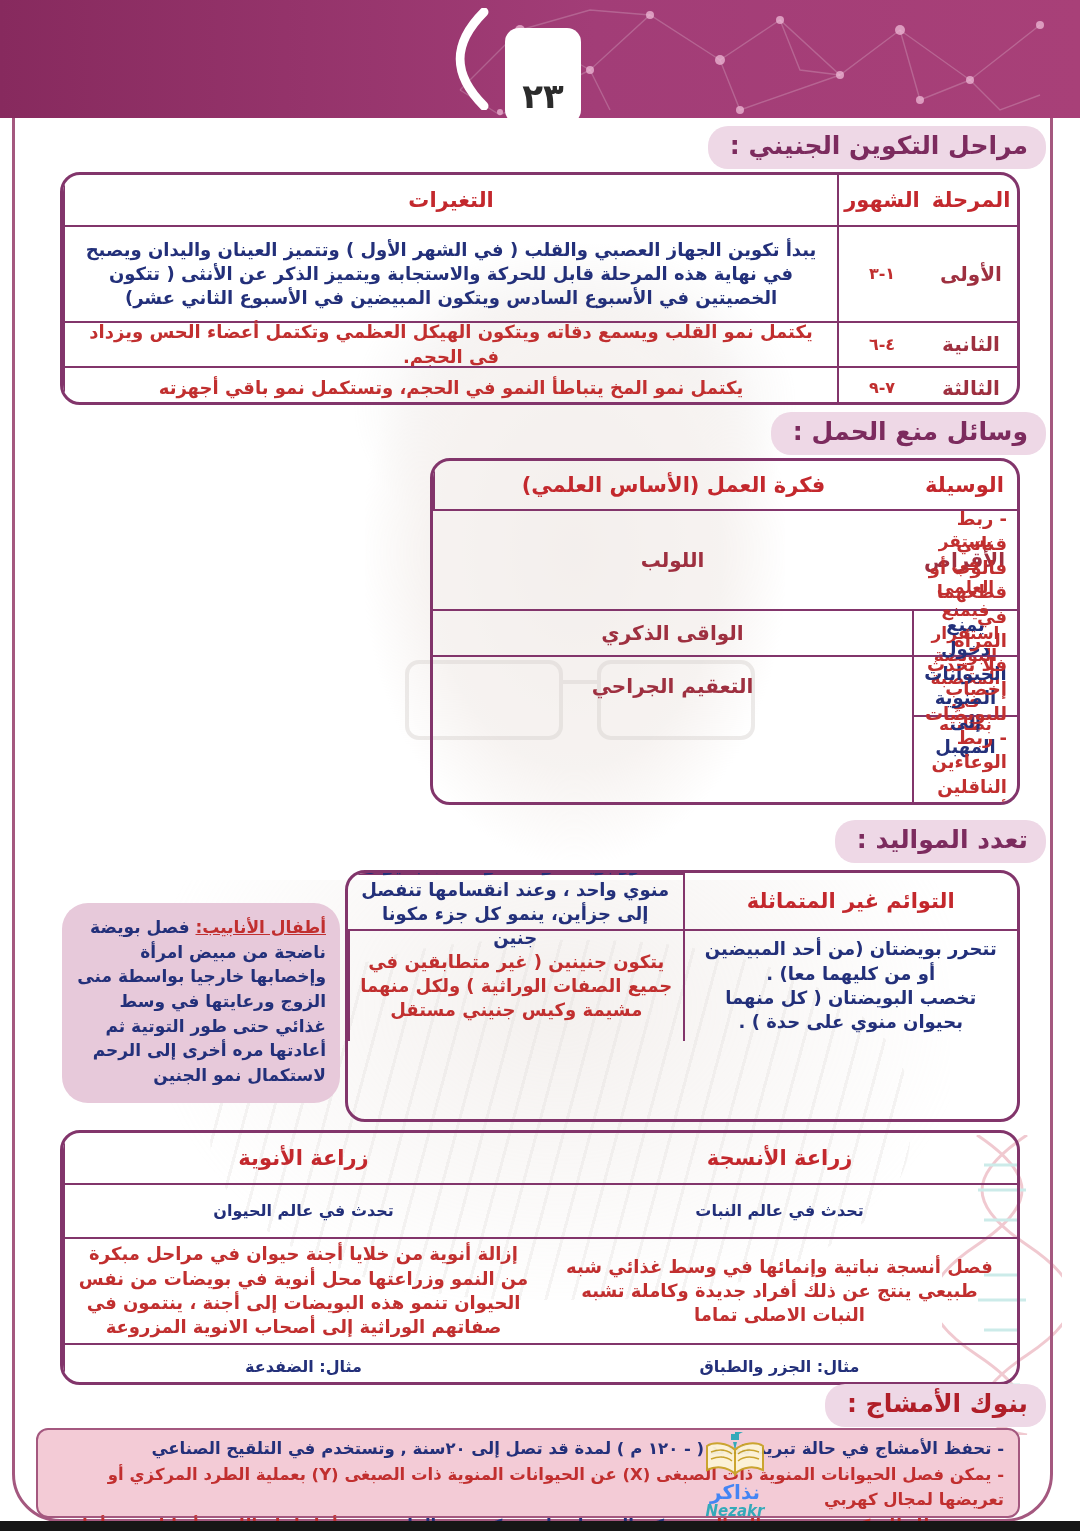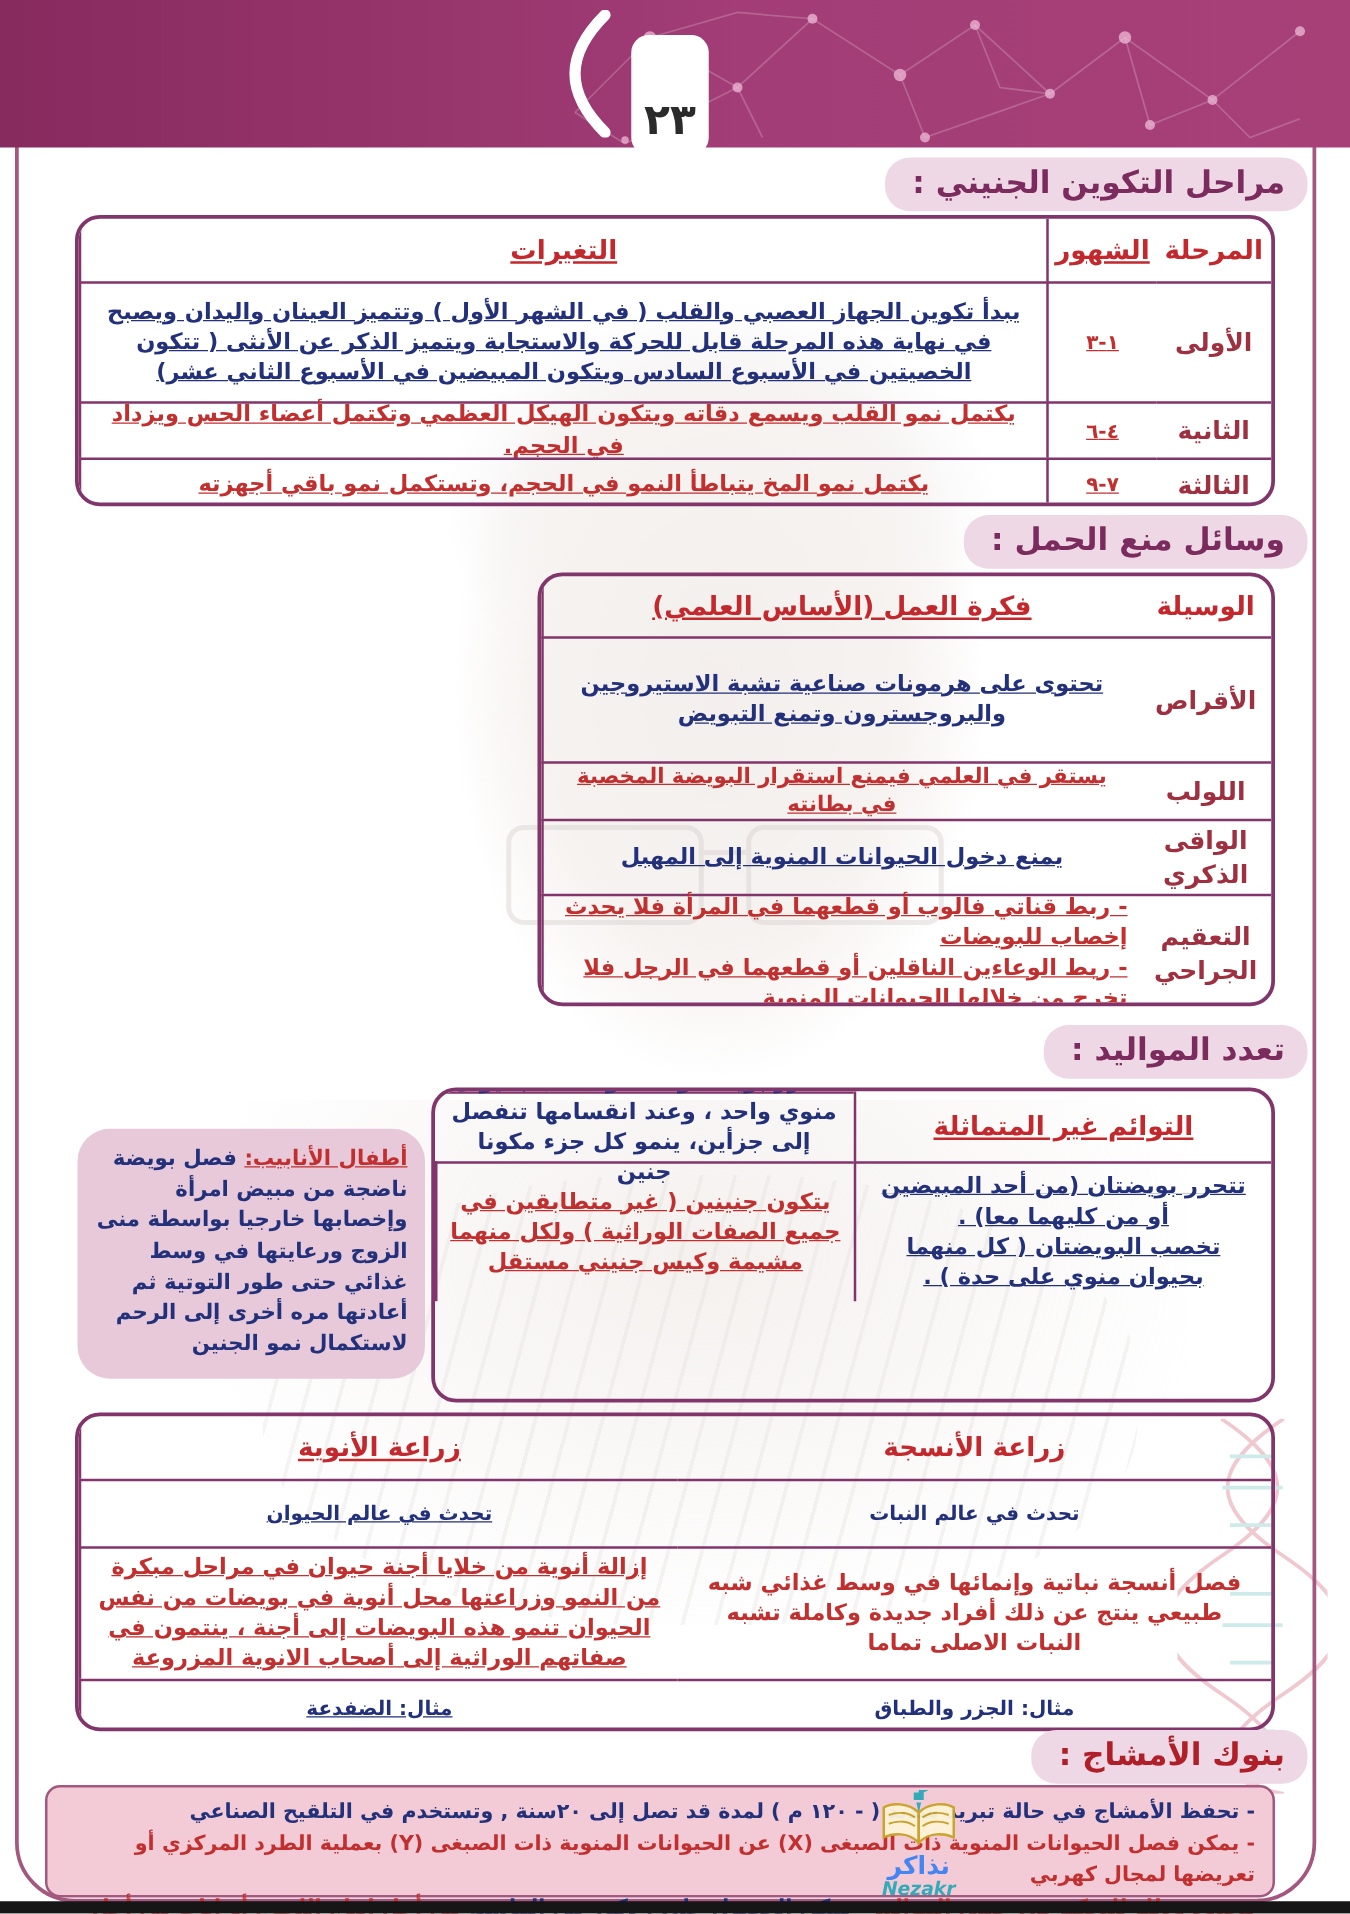--- a/index.html
+++ b/index.html
@@ -29,34 +29,34 @@
   
   .frame{position:absolute;left:12px;top:24px;width:1035px;height:1492px;border:3px solid #a4587f;
          border-radius:48px;z-index:1;pointer-events:none;}
   
   .band{position:absolute;left:0;top:0;width:1080px;height:118px;z-index:3;
         background:linear-gradient(90deg,#872a5e 0%,#a23d77 55%,#a84078 100%);}
   .band .net{position:absolute;right:0;top:0;}
   .band .title{position:absolute;left:10px;top:28px;font-size:42px;font-weight:800;color:#fff;
         text-shadow:0 3px 4px rgba(70,10,50,.55);white-space:nowrap;}
   .band .paren{position:absolute;left:438px;top:8px;}
-  .band .tab{position:absolute;left:505px;top:28px;width:62px;height:96px;background:#fff;
+  .band .tab{position:absolute;left:505px;top:28px;width:76px;height:96px;background:#fff;
         border-radius:14px;display:flex;align-items:flex-end;justify-content:center;
         padding-bottom:8px;box-sizing:border-box;}
   .band .tab span{font-size:34px;font-weight:800;color:#2b2b2b;}
   
   .pill{position:absolute;right:34px;background:var(--pill);color:#7c2b5e;font-weight:800;
         font-size:25px;padding:5px 18px 9px 22px;border-radius:20px;z-index:2;white-space:nowrap;}
   #pill-gametes{color:#b01e28;}
   
   .tbl{position:absolute;display:grid;border:3px solid var(--bd);border-radius:20px;overflow:hidden;
        z-index:2;box-sizing:border-box;background:transparent;}
   .c{display:flex;align-items:center;justify-content:center;text-align:center;
      padding:4px 10px;box-sizing:border-box;font-weight:700;line-height:1.35;}
-  .bl{border-left:2px solid var(--bd);text-decoration:underline;}
+  .bl{border-left:2px solid var(--bd);}
   .bt{border-top:2px solid var(--bd);}
   .th{color:#c3282d;font-size:21px;font-weight:800;}
   .lbl{color:var(--lbl);font-size:20px;font-weight:800;}
   .t-red{color:var(--red);}
   .t-navy{color:var(--navy);}
   .small{font-size:18px;}
   .pre{white-space:pre-line;}
   #t-embryo{left:60px;top:172px;width:960px;height:233px;
       grid-template-columns:92px 88px 1fr;grid-template-rows:50px 96px 45px 42px;}
   #t-contra{left:430px;top:458px;width:590px;height:347px;
@@ -170,21 +170,20 @@
     <div class="c t-red bt bl small">يكتمل نمو المخ يتباطأ النمو في الحجم، وتستكمل نمو باقي أجهزته</div>
   </div>
 
   <div class="pill" id="pill-contra" style="top:412px">وسائل منع الحمل :</div>
 
   <div class="tbl" id="t-contra">
     <div class="c th">الوسيلة</div>
     <div class="c th bl">فكرة العمل (الأساس العلمي)</div>
 
     <div class="c lbl bt">الأقراص</div>
-    <div class="c t-navy bt bl small">تحتوى على هرمونات صناعية تشبة الاستيروجين والبروجسترون وتمنع التبويض</div>
 
     <div class="c lbl bt">اللولب</div>
     <div class="c t-red bt bl" style="font-size:17px">يستقر في العلمي فيمنع استقرار البويضة المخصبة في بطانته</div>
 
     <div class="c lbl bt">الواقى الذكري</div>
     <div class="c t-navy bt bl small">يمنع دخول الحيوانات المنوية إلى المهبل</div>
 
     <div class="c lbl bt">التعقيم الجراحي</div>
     <div class="c t-red bt bl small bullets">
       <div>- ربط قناتي فالوب أو قطعهما في المرأة فلا يحدث إخصاب للبويضات</div>

